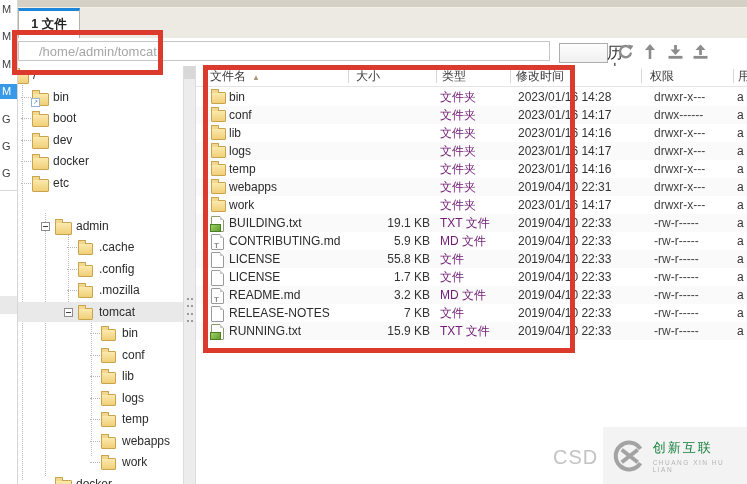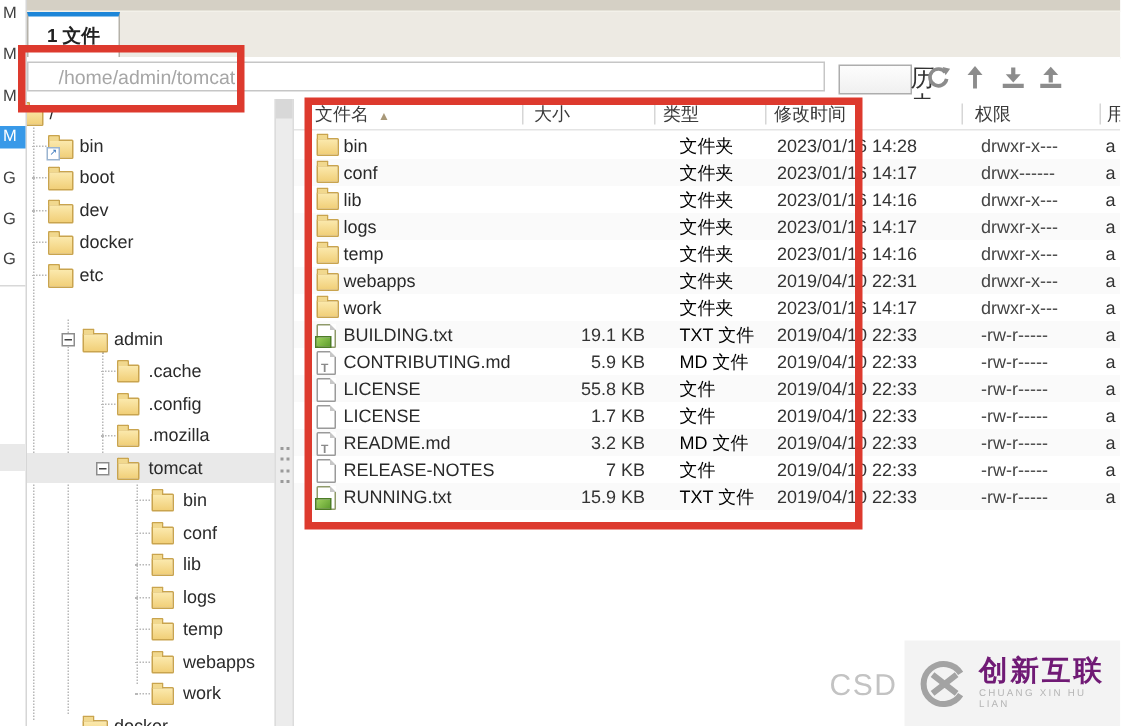--- a/index.html
+++ b/index.html
@@ -52,30 +52,30 @@
   
   .table{position:absolute;left:196px;top:66px;width:551px;height:466px;background:#fff;overflow:hidden;}
   .th{position:absolute;top:0;height:20px;font-size:12px;color:#3a3a3a;line-height:20px;white-space:nowrap;}
   .hsort{color:#a89878;font-size:8px;margin-left:6px;}
   .hsep{position:absolute;top:3px;width:1px;height:14px;background:#d6d6d6;}
   .hline{position:absolute;left:0;top:20px;width:551px;height:1px;background:#e4e4e4;}
   .trow{position:absolute;left:0;width:551px;height:18px;font-size:12px;color:#2a2a2a;line-height:18px;white-space:nowrap;}
   .trow.alt{background:#fafafa;}
   .cname{position:absolute;left:33px;}
   .csize{position:absolute;left:156px;width:78px;text-align:right;color:#333;}
-  .ctype{position:absolute;left:244px;color:#000000;margin-left:13px;}
+  .ctype{position:absolute;left:244px;color:#701a75;}
   .cdate{position:absolute;left:322px;color:#333;}
   .cperm{position:absolute;left:458px;color:#444;}
   .cowner{position:absolute;left:541px;color:#333;}
   .ricon{position:absolute;left:15px;top:3px;}
   
   .csd{position:absolute;left:553px;top:446px;font-size:20px;color:#c3c3c3;letter-spacing:1px;}
   .wbox{position:absolute;left:603px;top:427px;width:144px;height:57px;background:#f3f3f3;display:flex;align-items:center;padding-left:8px;box-sizing:border-box;}
   .wtext{margin-left:6px;}
-  .wmain{font-size:19px;font-weight:bold;color:#701a75;letter-spacing:2px;line-height:20px;}
+  .wmain{font-size:13px;font-weight:normal;color:#15803d;letter-spacing:2px;line-height:20px;}
   .wsub{font-size:6.5px;color:#b5b5b5;letter-spacing:1.5px;margin-top:1px;}
   
   .ann{position:absolute;border:5px solid #dd3a2e;box-sizing:border-box;z-index:9;pointer-events:none;}
   .ann1{left:12px;top:30px;width:151px;height:45px;}
   .ann2{left:203px;top:65px;width:372px;height:288px;}
 </style>
 </head>
 <body>
 
 <div id="app">

